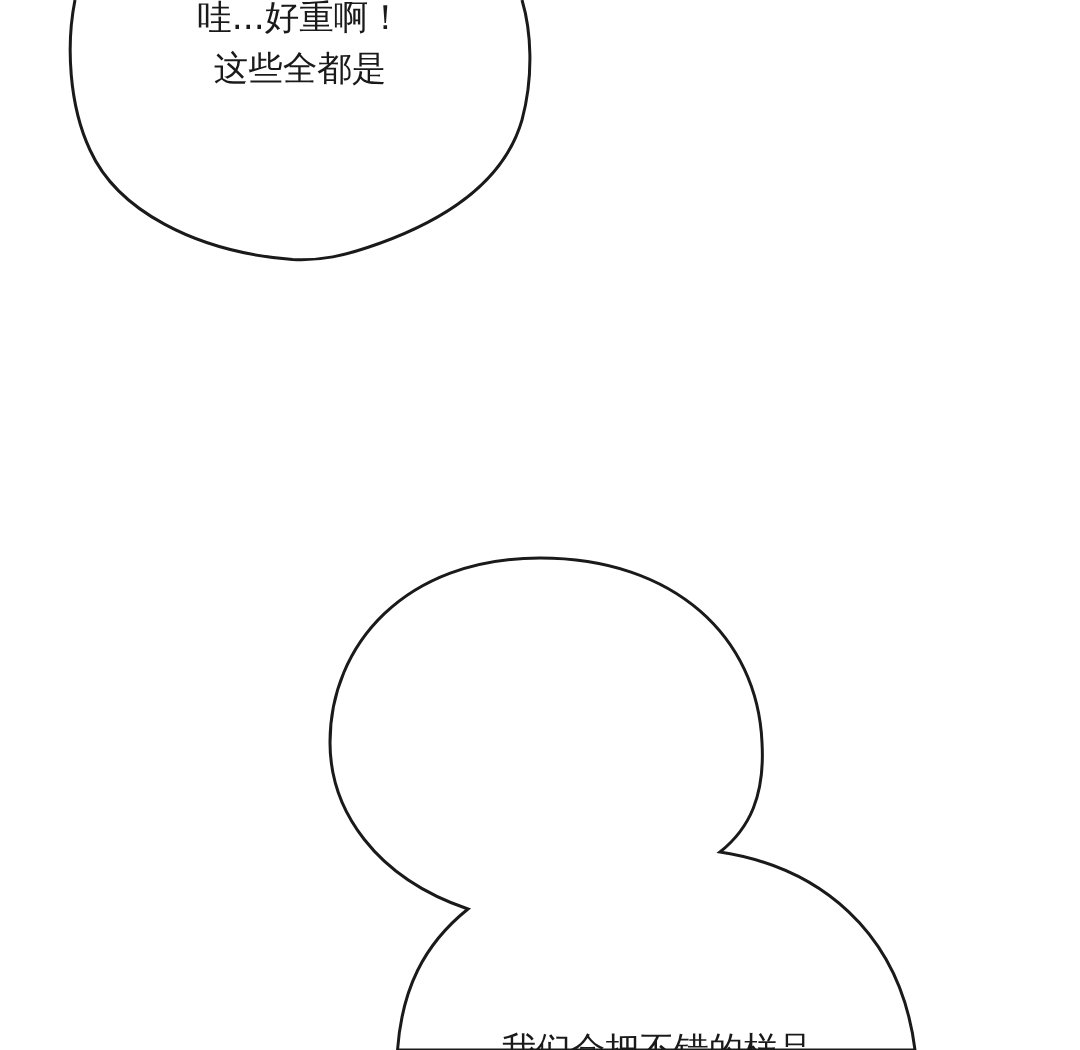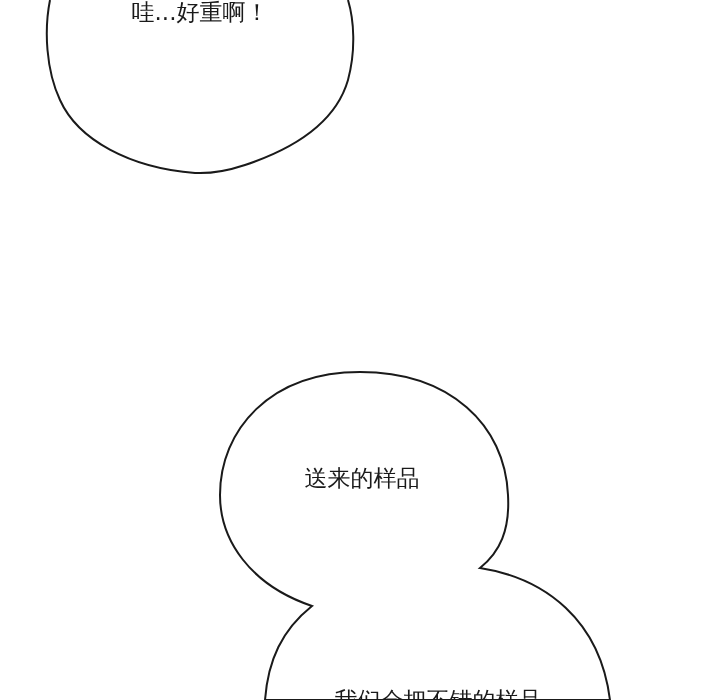--- a/index.html
+++ b/index.html
@@ -73,23 +73,23 @@
          C 220 430, 270 372, 360 372
          C 450 372, 505 425, 508 495
          C 510 530, 500 552, 480 568
          C 545 578, 600 620, 610 700
          L 265 700
          C 268 660, 282 630, 312 606 Z" fill="#ffffff" stroke="#1a1a1a" stroke-width="2" stroke-linejoin="miter"></path>
   </svg>
 
   <div id="text-1" class="bubble-text">
     <span class="line">哇...好重啊！</span>
+    <span class="line">这些全都是</span>
   </div>
 
   <div id="text-2" class="bubble-text">
-    <span class="line">送来的样品</span>
   </div>
 
   <div id="text-3" class="bubble-text">
     <span class="line">我们会把不错的样品</span>
   </div>
 
 </div>
 
 </body></html>

